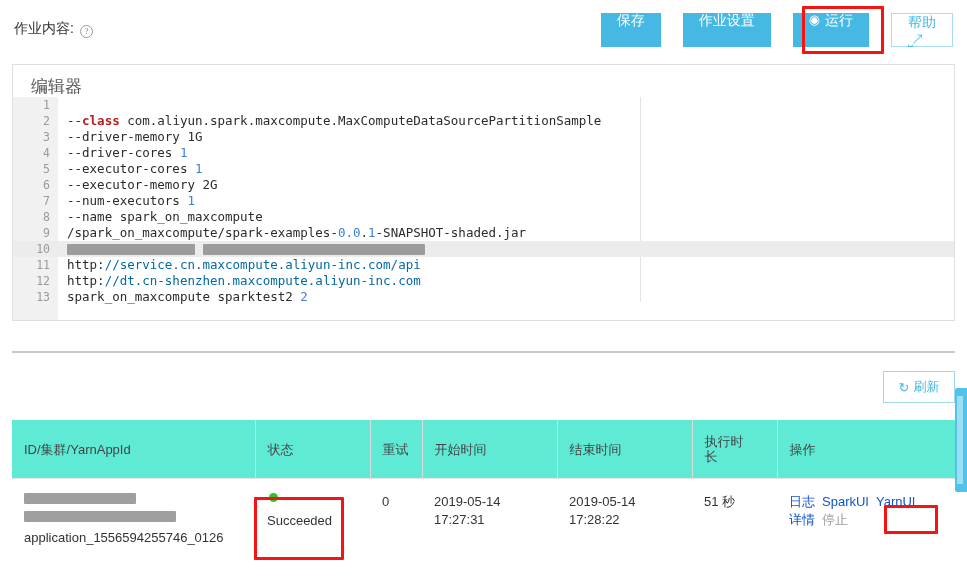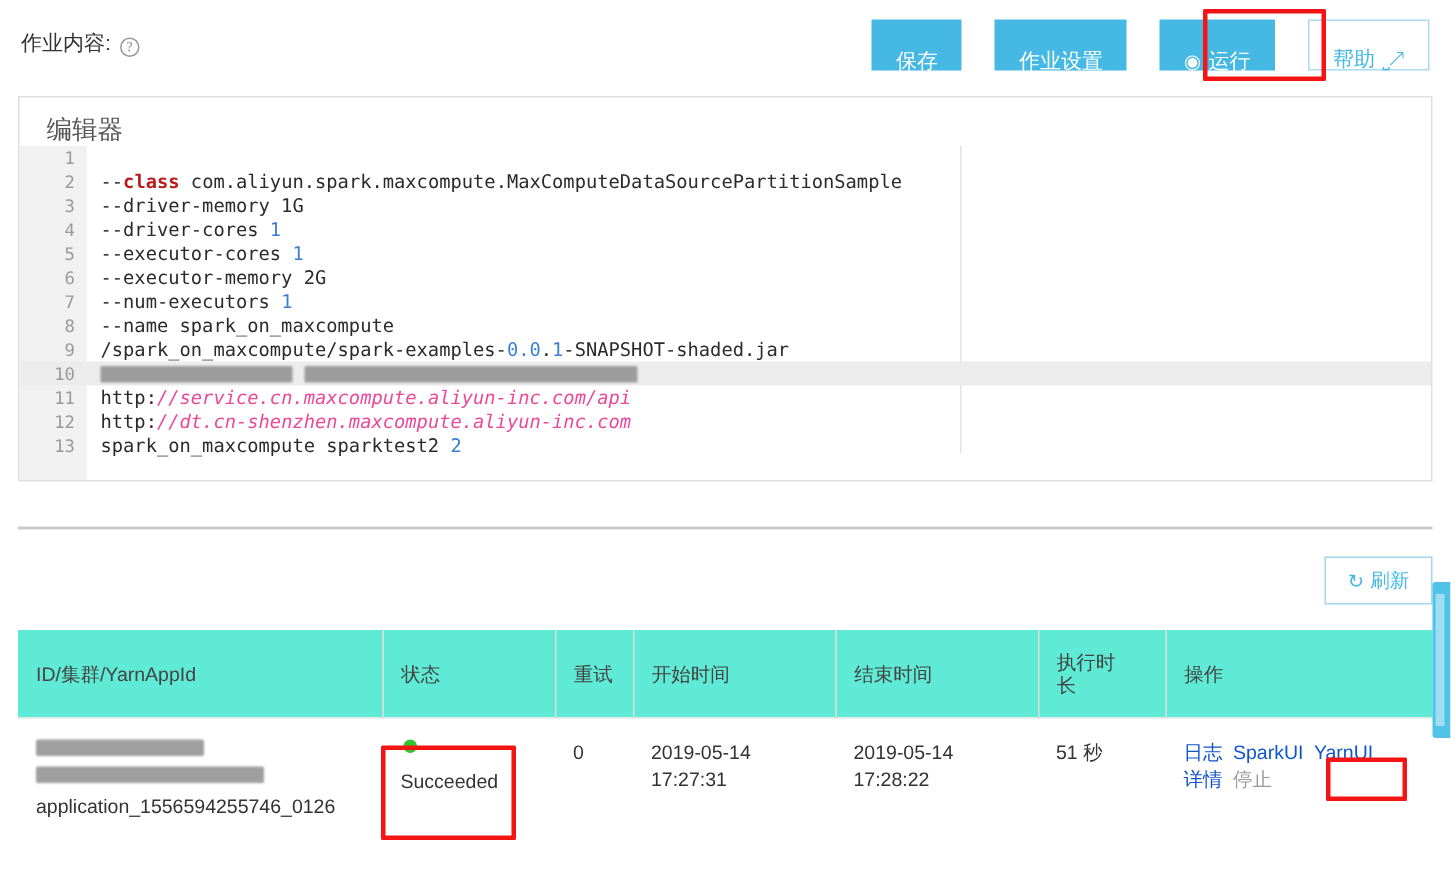--- a/index.html
+++ b/index.html
@@ -30,28 +30,29 @@
     font-size: 9px; line-height: 11px; text-align: center;
     color: #888; font-family: "Liberation Serif", serif;
   }
 
   .btn-group {
     position: absolute; right: 14px; top: 13px;
     display: flex; align-items: center; gap: 22px;
   }
   .btn {
     height: 34px; min-width: 60px; padding: 0 16px;
-    display: inline-flex; align-items: flex-end; justify-content: center; gap: 5px;
+    display: inline-flex; align-items: flex-start; justify-content: center; gap: 5px;
     font-size: 14px; cursor: pointer; border: none;
     white-space: nowrap; line-height: 1;
   }
   .btn-primary { background: #45b8e4; color: #ffffff; }
   .btn-ghost {
     background: #ffffff; color: #45b8e4;
     border: 1px solid #a8dcf0;
+    flex-direction: column;
   }
 
   
   .redbox {
     position: absolute; border: 3px solid #f41414;
     pointer-events: none; border-radius: 1px;
   }
   .rb-run   { left: 802px; top: 6px;   width: 82px;  height: 48px; }
   .rb-stat  { left: 254px; top: 497px; width: 90px;  height: 63px; }
   .rb-yarn  { left: 884px; top: 505px; width: 54px;  height: 29px; }
@@ -88,21 +89,21 @@
     white-space: pre; display: flex;
   }
   .code-line.active { background: #ececec; }
   .ln {
     width: 45px; min-width: 45px; text-align: right; padding-right: 8px;
     color: #9a9a9a; font-size: 11.5px; user-select: none;
   }
   .code-text { padding-left: 9px; color: #2b2b2b; }
   .tok-kw   { color: #b91c1c; font-weight: bold; }
   .tok-num  { color: #3a7fd5; }
-  .tok-url  { color: #ec4899; font-style: italic; }
+  .tok-url  { color: #0369a1; }
   .tok-plain{ color: #2b2b2b; }
   .redacted {
     display: inline-block; height: 11px; vertical-align: middle;
     background: #8b8b8b; border-radius: 1px;
     filter: blur(0.6px); opacity: .82;
   }
 
   
   .section-divider {
     position: absolute; left: 12px; top: 351px; width: 943px; height: 2px;

